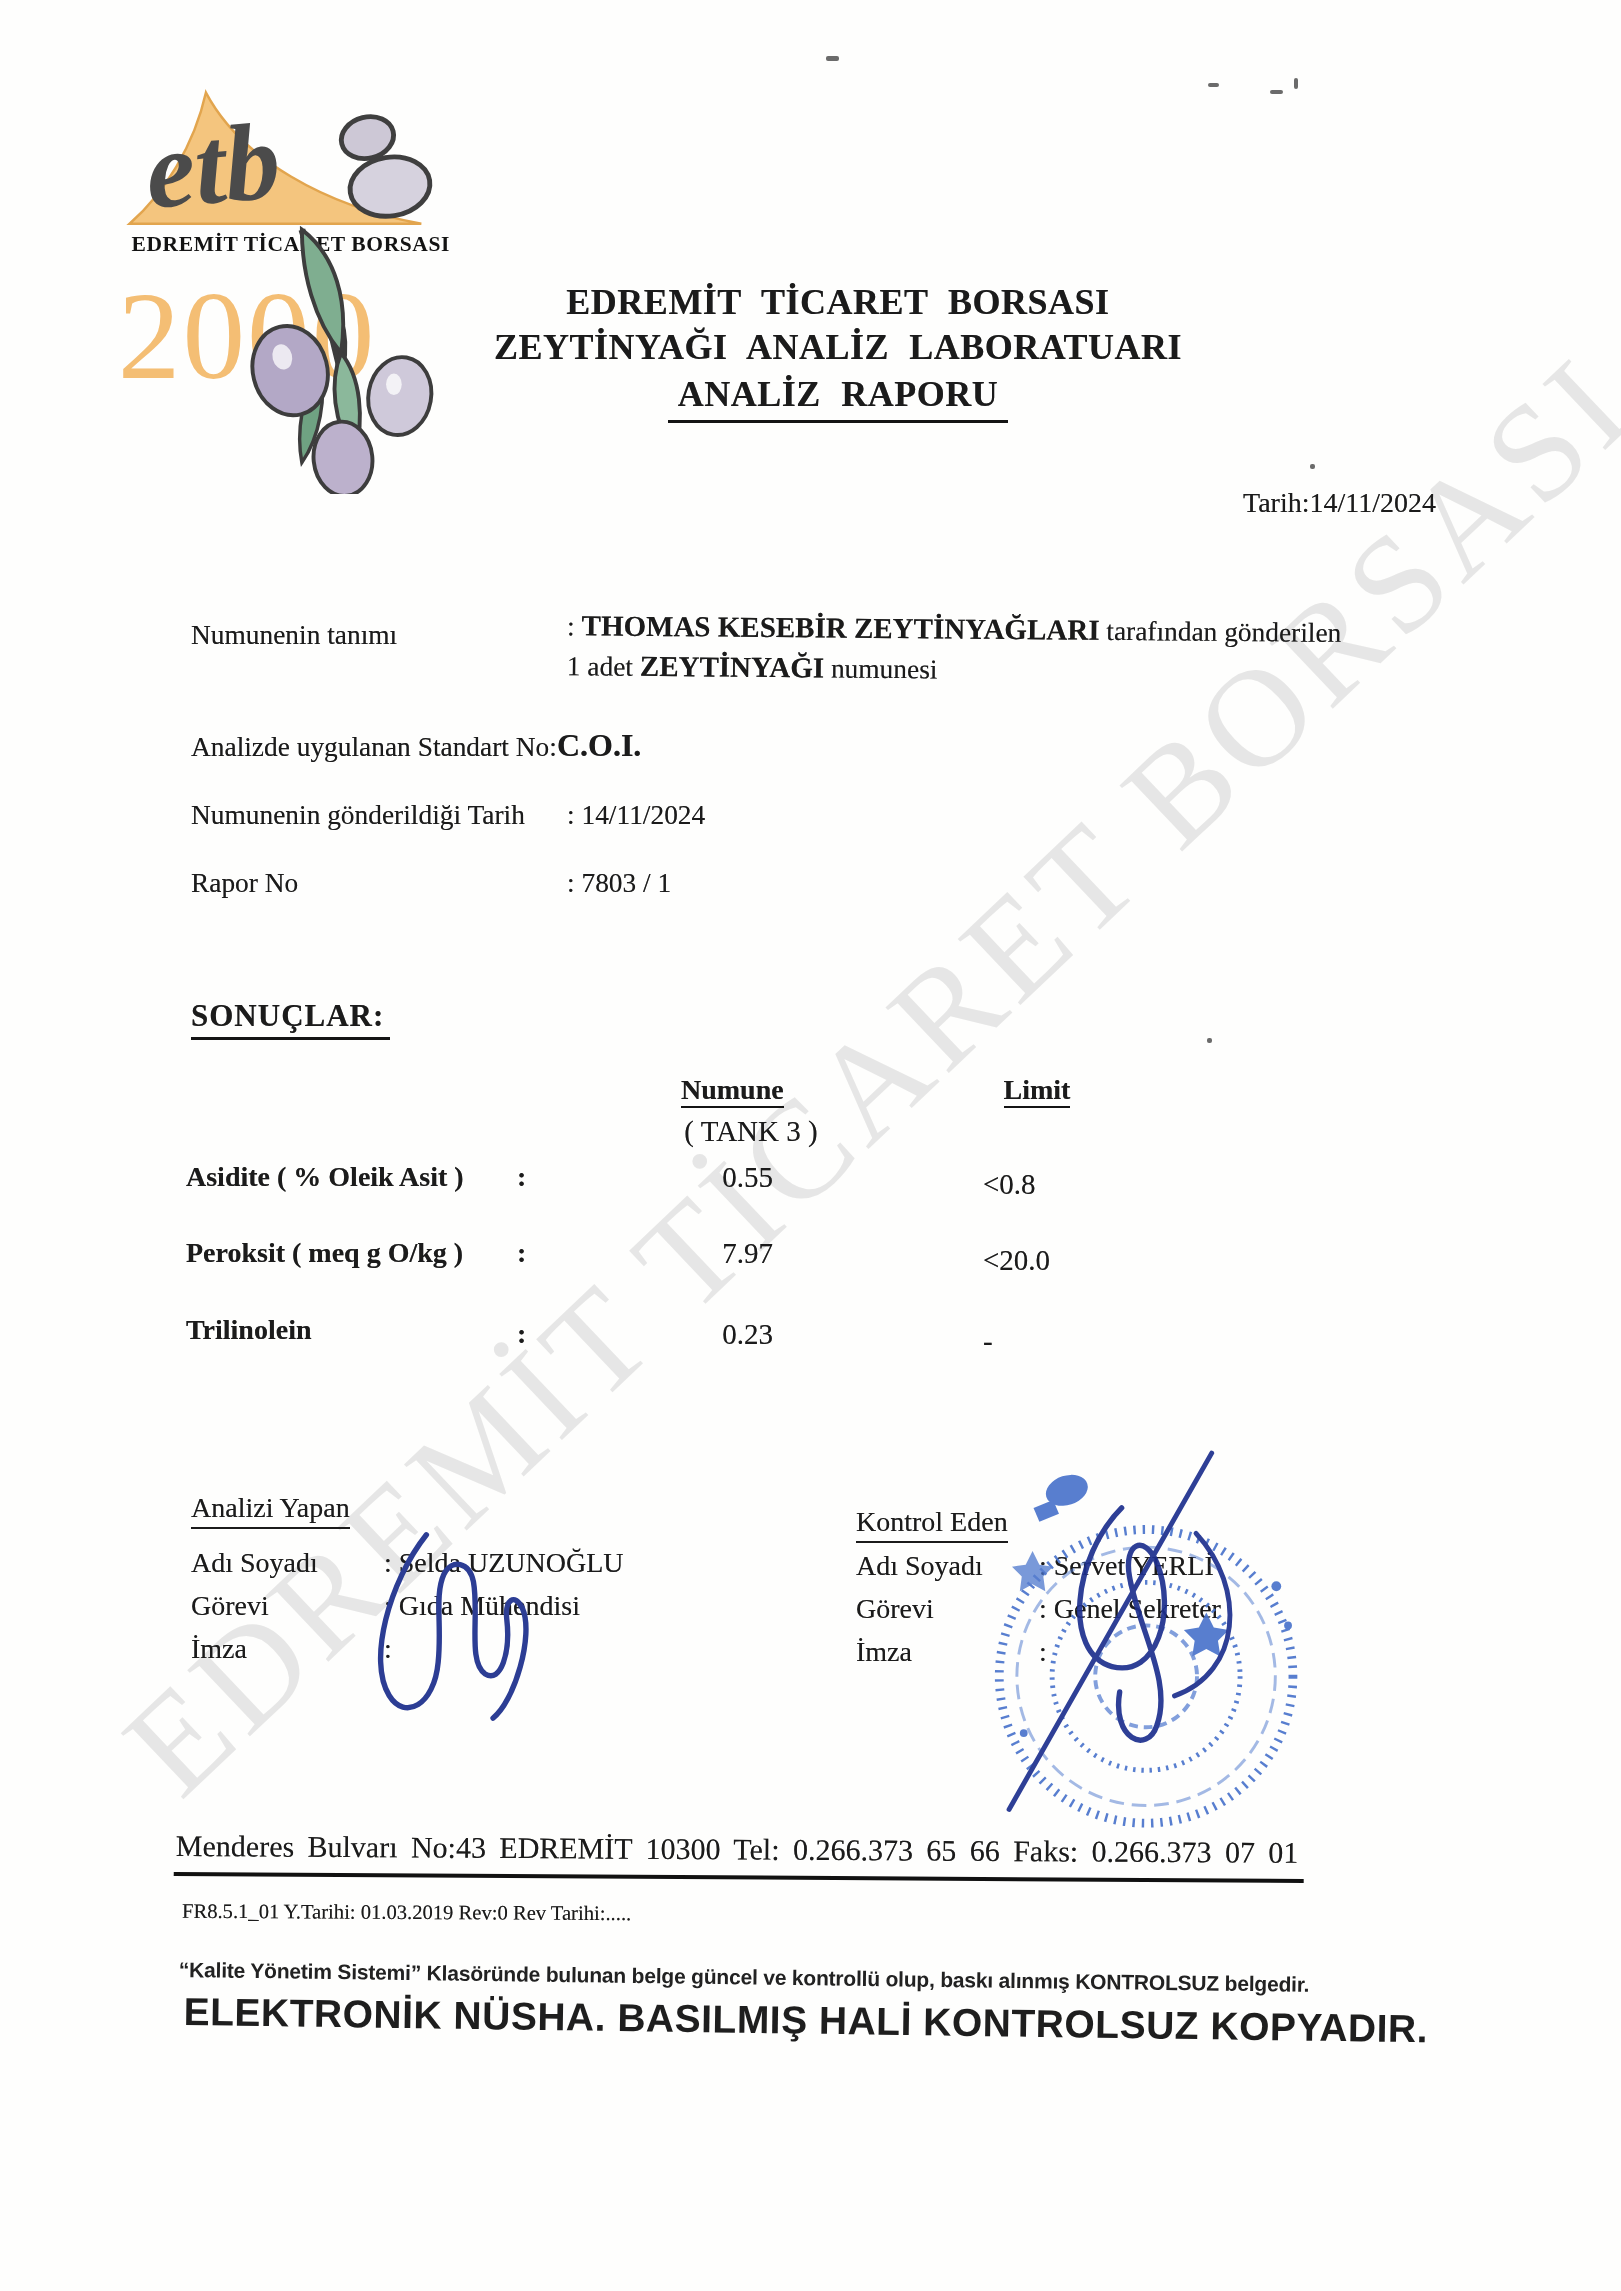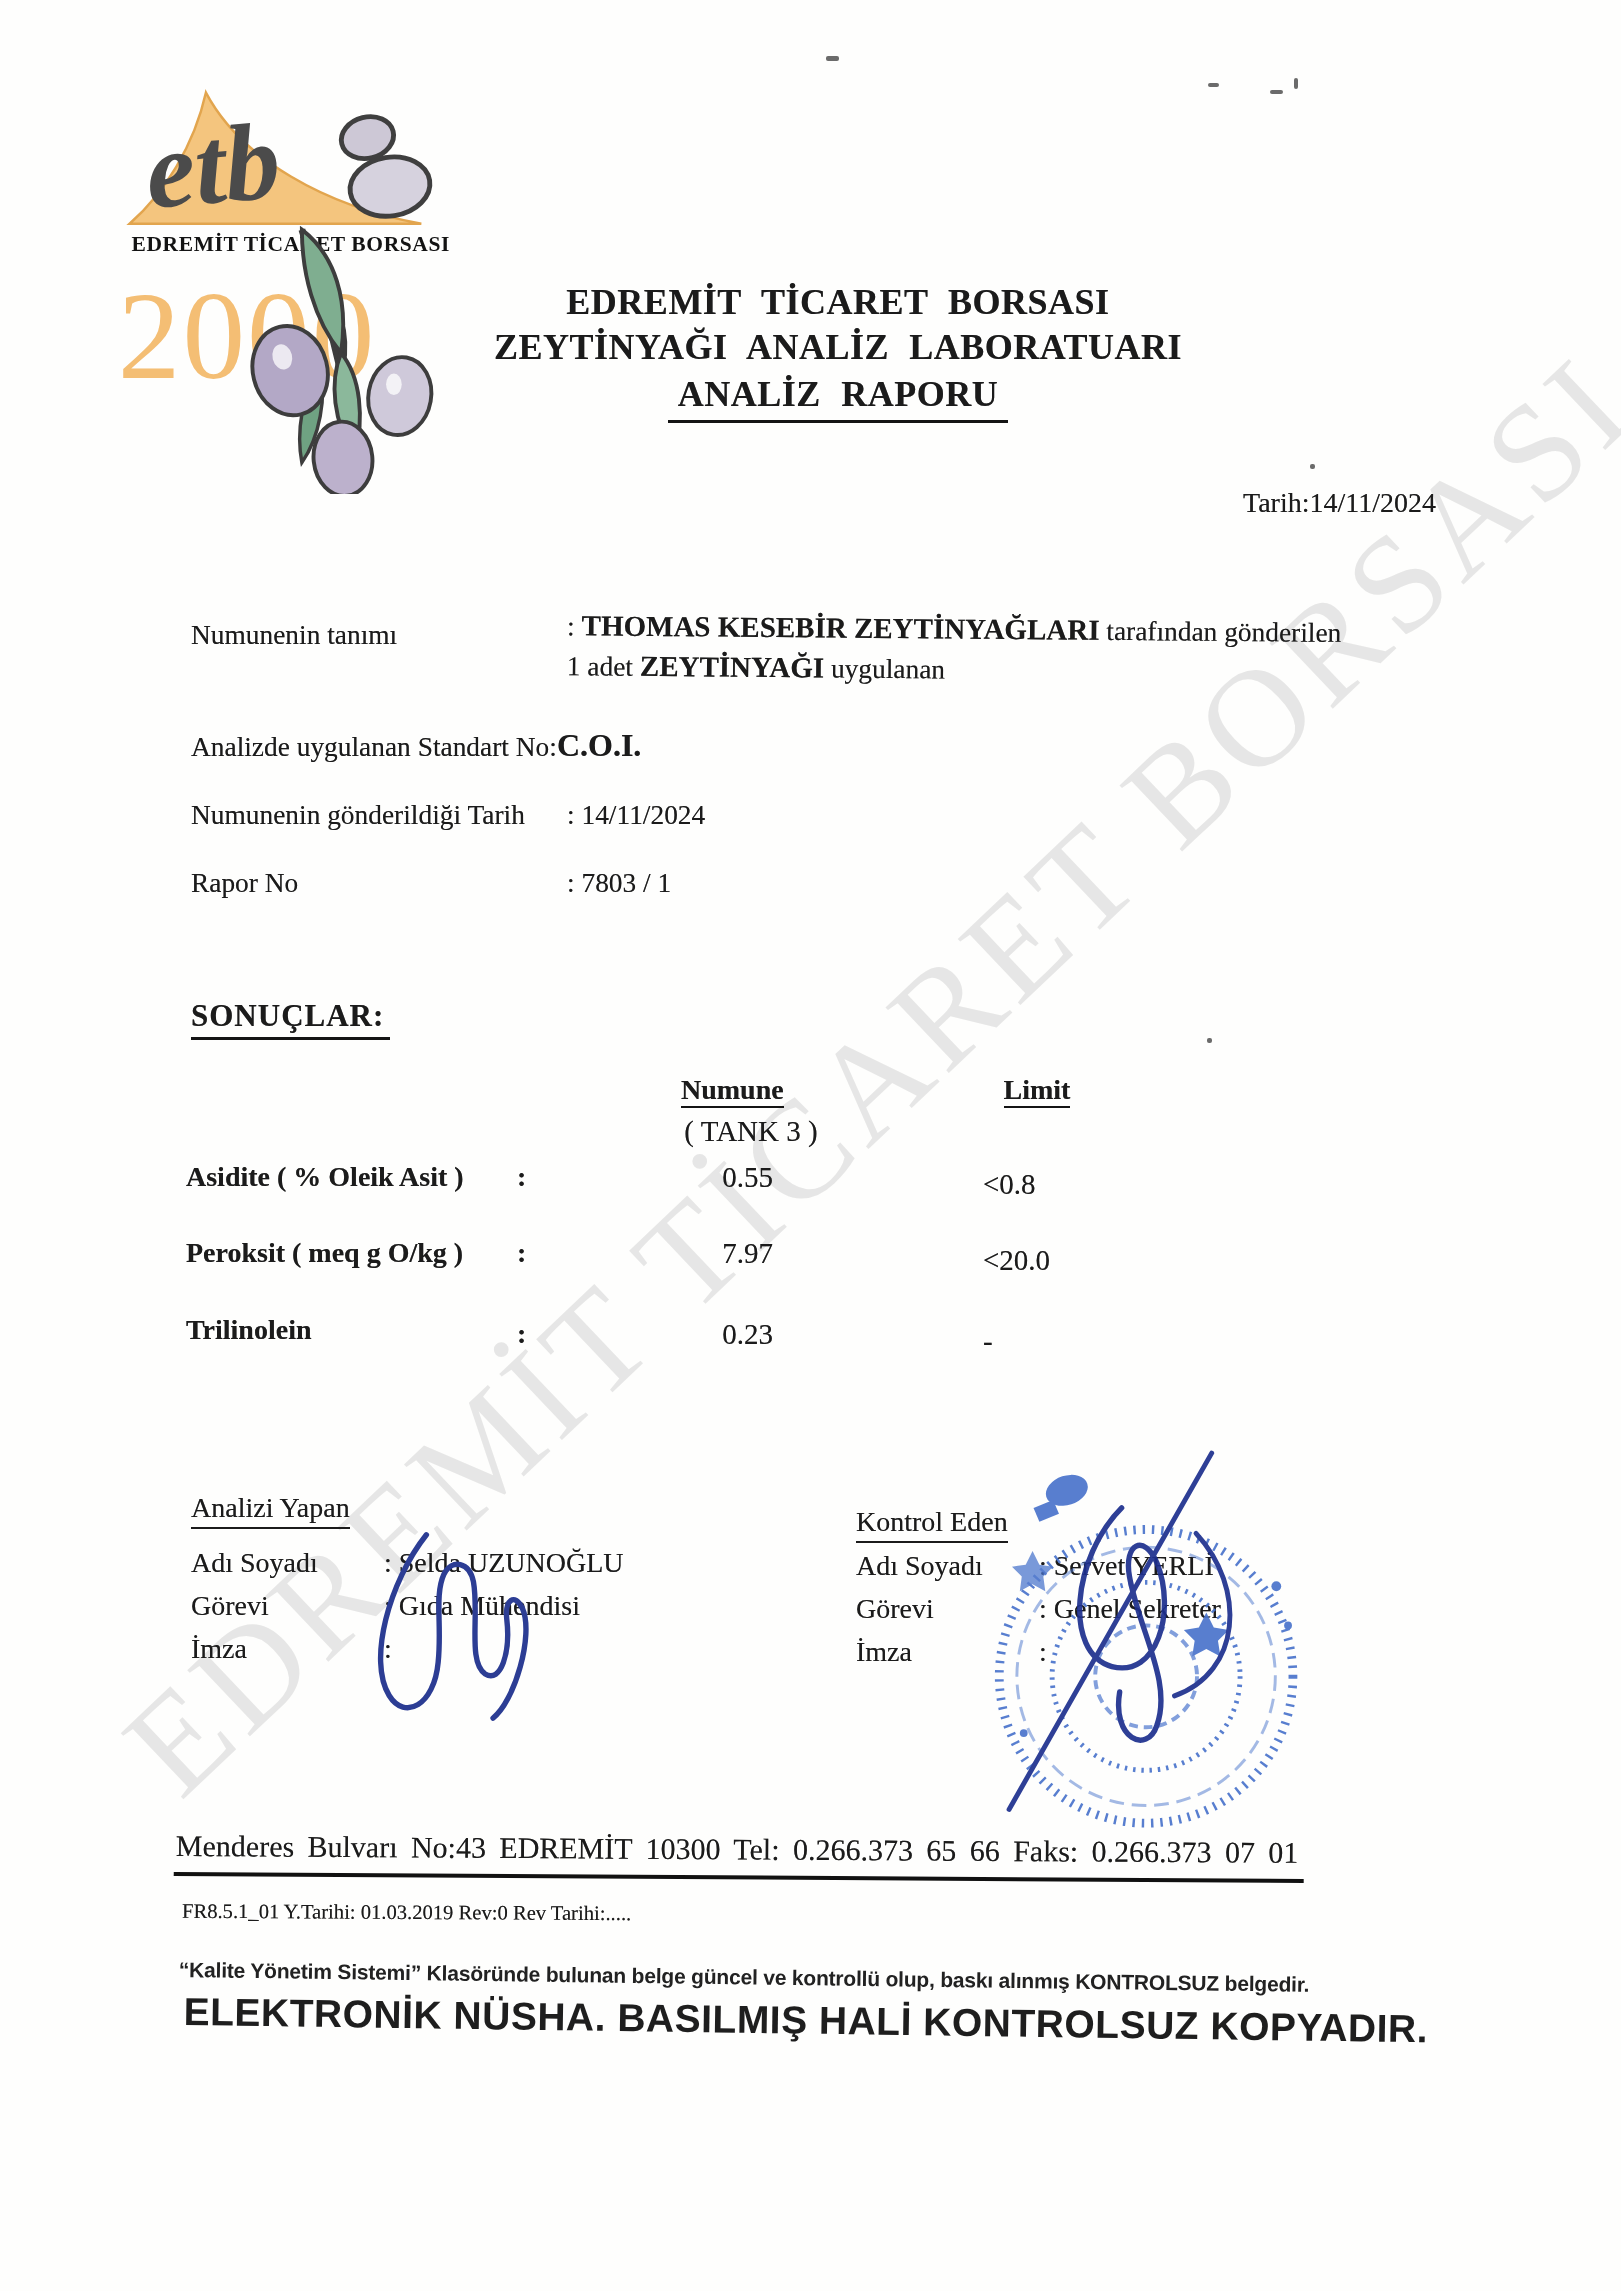--- a/index.html
+++ b/index.html
@@ -122,21 +122,21 @@
 
     <div class="abs ink" style="left:1243px;top:487px;font-size:28px;">Tarih:14/11/2024</div>
 
     <div class="abs fld-label ink" style="left:191px;top:620px;">Numunenin tanımı</div>
     <div class="abs fld-value ink" style="left:567px;top:610px;width:863px;line-height:39px;transform:rotate(.5deg);">
       <span>:</span>
       <span class="b" style="font-size:29px;">THOMAS KESEBİR ZEYTİNYAĞLARI</span>
       <span>tarafından gönderilen</span><br>
       <span>1 adet</span>
       <span class="b" style="font-size:29px;">ZEYTİNYAĞI</span>
-      <span>uygulanan</span>
+      <span>numunesi</span>
     </div>
 
     <div class="abs fld-label ink" style="left:191px;top:727px;">
       <span>Analizde uygulanan Standart No:</span><span class="b" style="font-size:32px;margin-top:47px;">C.O.I.</span>
     </div>
 
     <div class="abs fld-label ink" style="left:191px;top:800px;">Numunenin gönderildiği Tarih</div>
     <div class="abs fld-value ink" style="left:567px;top:800px;">: 14/11/2024</div>
 
     <div class="abs fld-label ink" style="left:191px;top:868px;">Rapor No</div>

